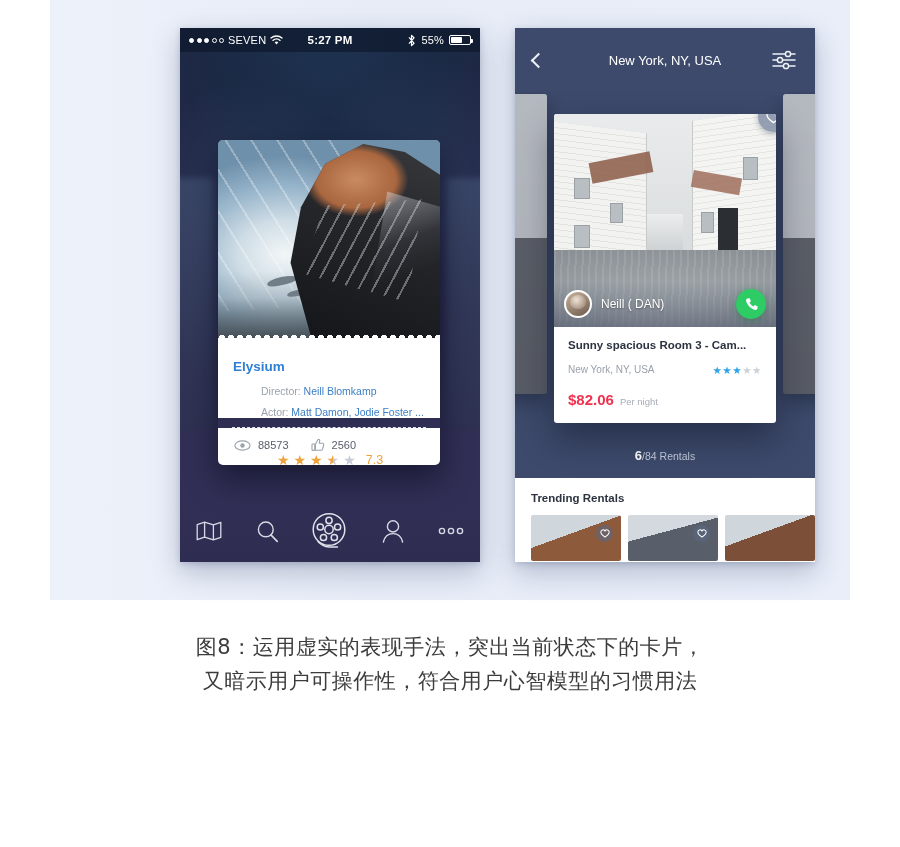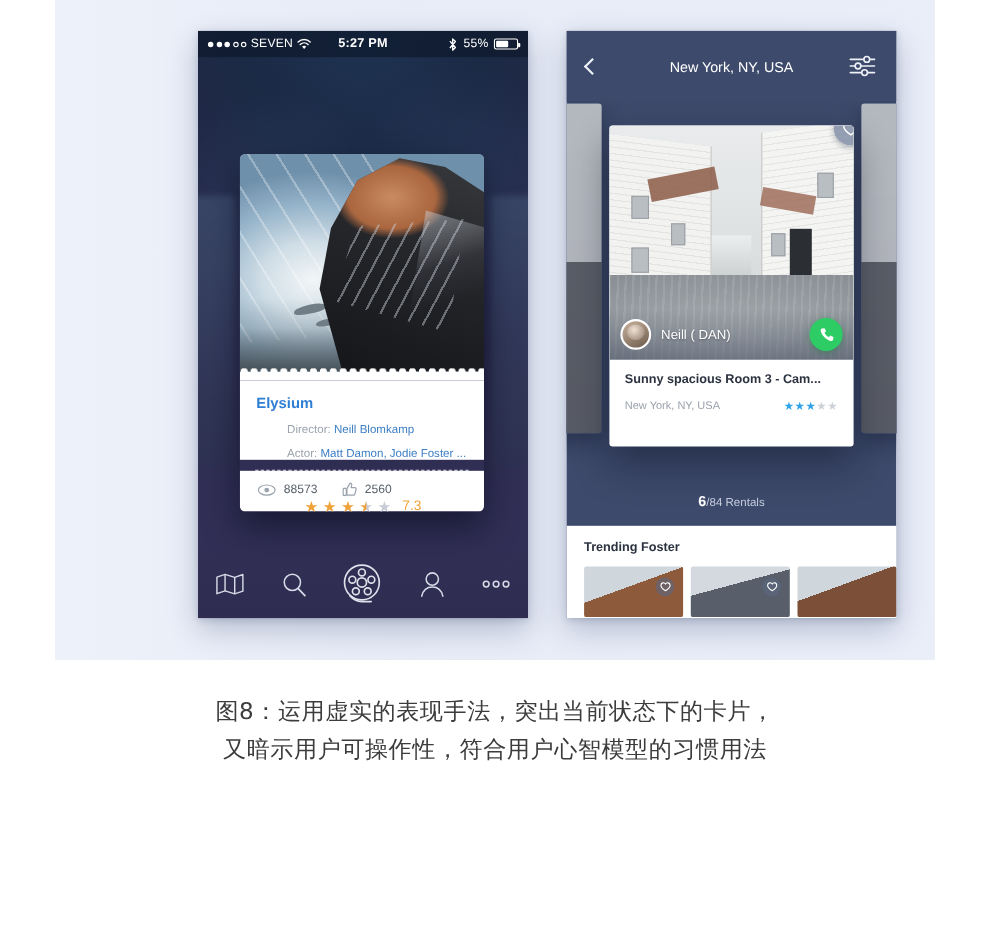--- a/index.html
+++ b/index.html
@@ -441,29 +441,33 @@
         </div>
       </div>
       <div class="l-body">
         <div class="l-title">Sunny spacious Room 3 - Cam...</div>
         <div class="l-sub">
           <span class="l-loc">New York, NY, USA</span>
           <span class="l-stars">
             <span class="s">★</span><span class="s">★</span><span class="s">★</span><span class="s off">★</span><span class="s off">★</span>
           </span>
         </div>
+        <div class="l-price">
+          <b>$82.06</b>
+          <span>Per night</span>
+        </div>
       </div>
     </div>
 
     <div class="pager">
       <b>6</b><span>/84 Rentals</span>
     </div>
 
     <div class="trend">
-      <h4>Trending Foster</h4>
+      <h4>Trending Rentals</h4>
       <div class="thumbs">
         <div class="thumb t1">
           <div class="hsmall">
             <svg width="10" height="9" viewBox="0 0 15 14">
               <path d="M7.5 12.6 C2 8.9 1 6.6 1 4.7 A3.5 3.5 0 0 1 7.5 3 A3.5 3.5 0 0 1 14 4.7 C14 6.6 13 8.9 7.5 12.6 Z" fill="none" stroke="#fff" stroke-width="1.6"></path>
             </svg>
           </div>
         </div>
         <div class="thumb t2">
           <div class="hsmall">

